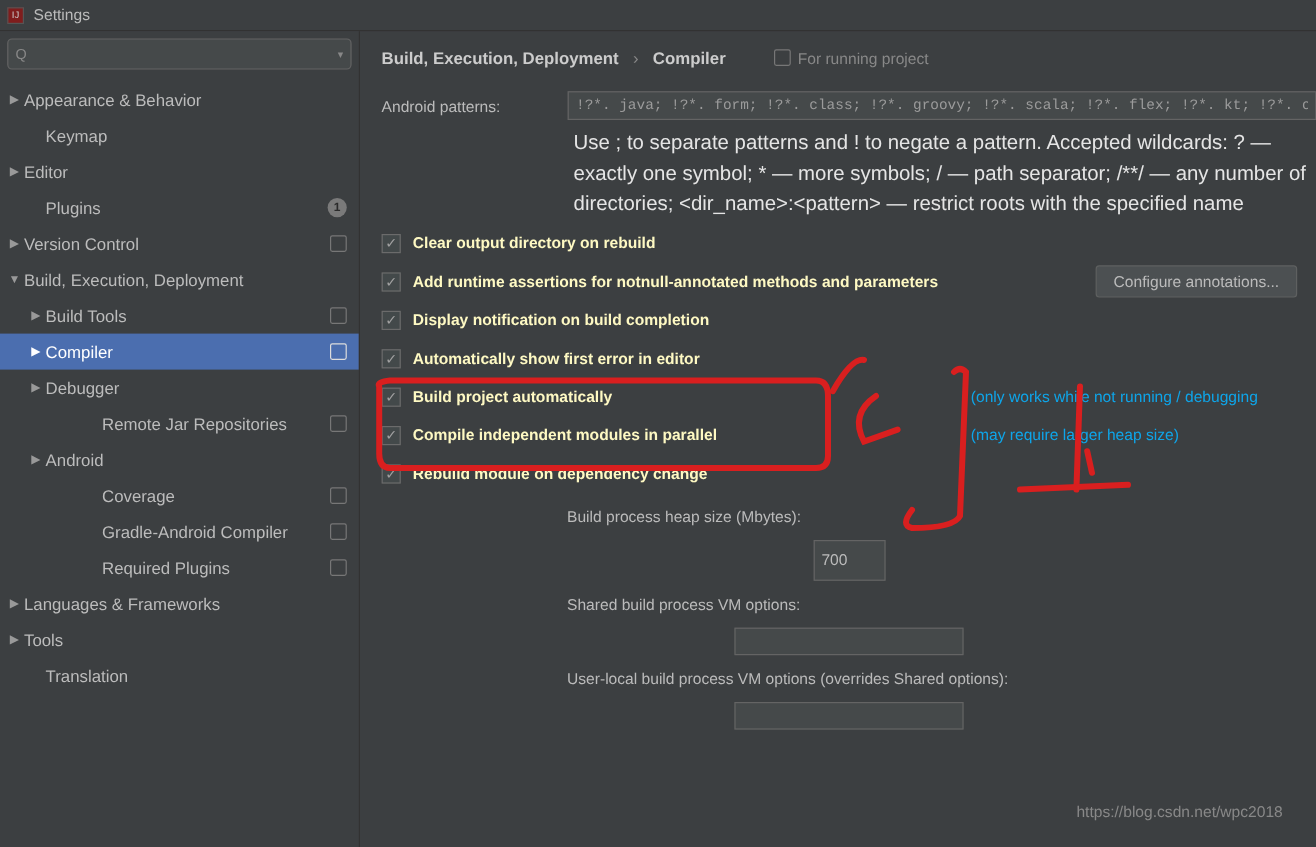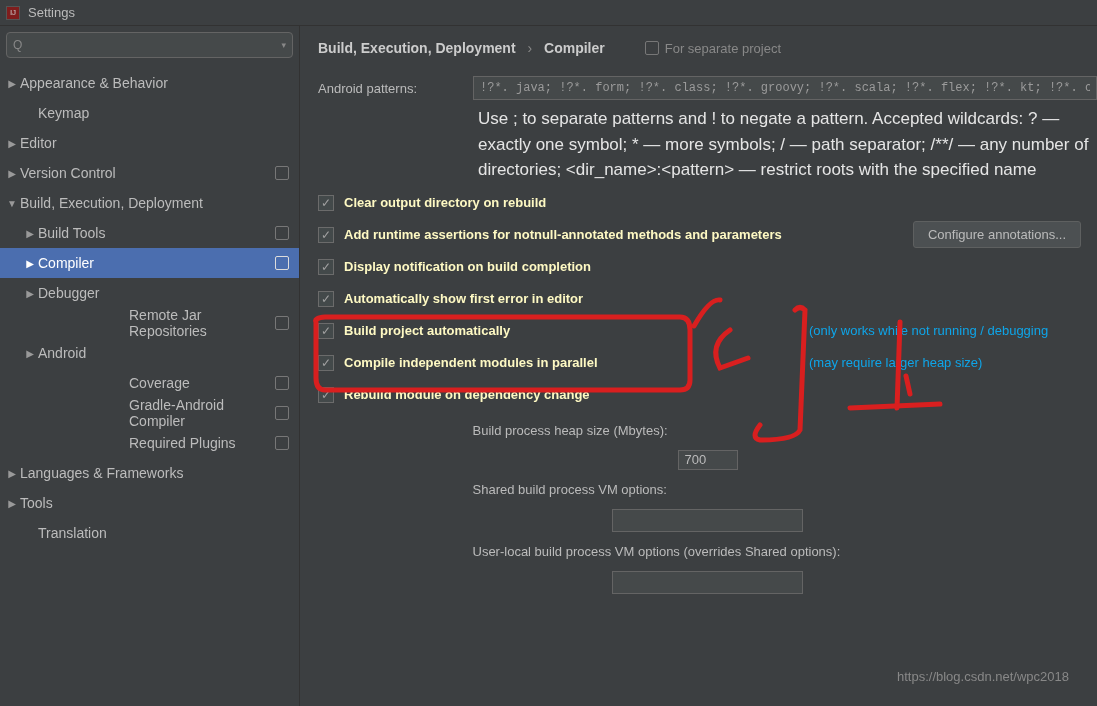--- a/index.html
+++ b/index.html
@@ -109,21 +109,21 @@
       border-radius: 50%;
       color: #2b2b2b;
       font-size: 10px;
       font-weight: bold;
       display: flex;
       align-items: center;
       justify-content: center;
     }
     .depth-0 { padding-left: 4px; }
     .depth-1 { padding-left: 22px; }
-    .depth-2 { padding-left: 69px; margin-left: 44px; }
+    .depth-2 { padding-left: 69px; }
     .content {
       flex: 1;
       padding: 14px 0 14px 18px;
       overflow: hidden;
       position: relative;
     }
     .breadcrumb-row {
       display: flex;
       align-items: center;
       margin-bottom: 20px;
@@ -214,21 +214,21 @@
     .field-row .flabel {
       width: 470px;
       color: #bbb;
     }
     .num-input {
       width: 60px;
       background: #45494a;
       border: 1px solid #646464;
       color: #bbb;
       padding: 3px 6px;
-      height: 20px;
+      height: 34px;
       font-size: 13px;
     }
     .wide-input {
       flex: 1;
       background: #45494a;
       border: 1px solid #646464;
       color: #bbb;
       padding: 3px 6px;
       height: 24px;
       min-width: 0;
@@ -266,20 +266,25 @@
           <span class="arrow">▶</span>
           <span class="label">Appearance &amp; Behavior</span>
         </div>
         <div class="tree-item depth-1">
           <span class="arrow"></span>
           <span class="label">Keymap</span>
         </div>
         <div class="tree-item depth-0">
           <span class="arrow">▶</span>
           <span class="label">Editor</span>
+        </div>
+        <div class="tree-item depth-1">
+          <span class="arrow"></span>
+          <span class="label">Plugins</span>
+          <span class="count-badge">1</span>
         </div>
         <div class="tree-item depth-0">
           <span class="arrow">▶</span>
           <span class="label">Version Control</span>
           <span class="proj-badge"></span>
         </div>
         <div class="tree-item depth-0">
           <span class="arrow">▼</span>
           <span class="label">Build, Execution, Deployment</span>
         </div>
@@ -338,21 +343,21 @@
 
   <div class="content">
     <div class="breadcrumb-row">
       <div class="breadcrumb">
         <b>Build, Execution, Deployment</b>
         <span class="sep">›</span>
         <b>Compiler</b>
       </div>
       <div class="proj-hint">
         <span class="proj-badge"></span>
-        <span>For separate project</span>
+        <span>For running project</span>
       </div>
     </div>
 
     <div class="form-row">
       <span class="lbl">Android patterns:</span>
       <input class="text-input" value="!?*. java; !?*. form; !?*. class; !?*. groovy; !?*. scala; !?*. flex; !?*. kt; !?*. clj; !?*." style="">
     </div>
     <div class="helptext">Use ; to separate patterns and ! to negate a pattern. Accepted wildcards: ? — exactly one symbol; * — more symbols; / — path separator; /**/ — any number of directories; &lt;dir_name&gt;:&lt;pattern&gt; — restrict roots with the specified name</div>
 
     <div class="check-row">

